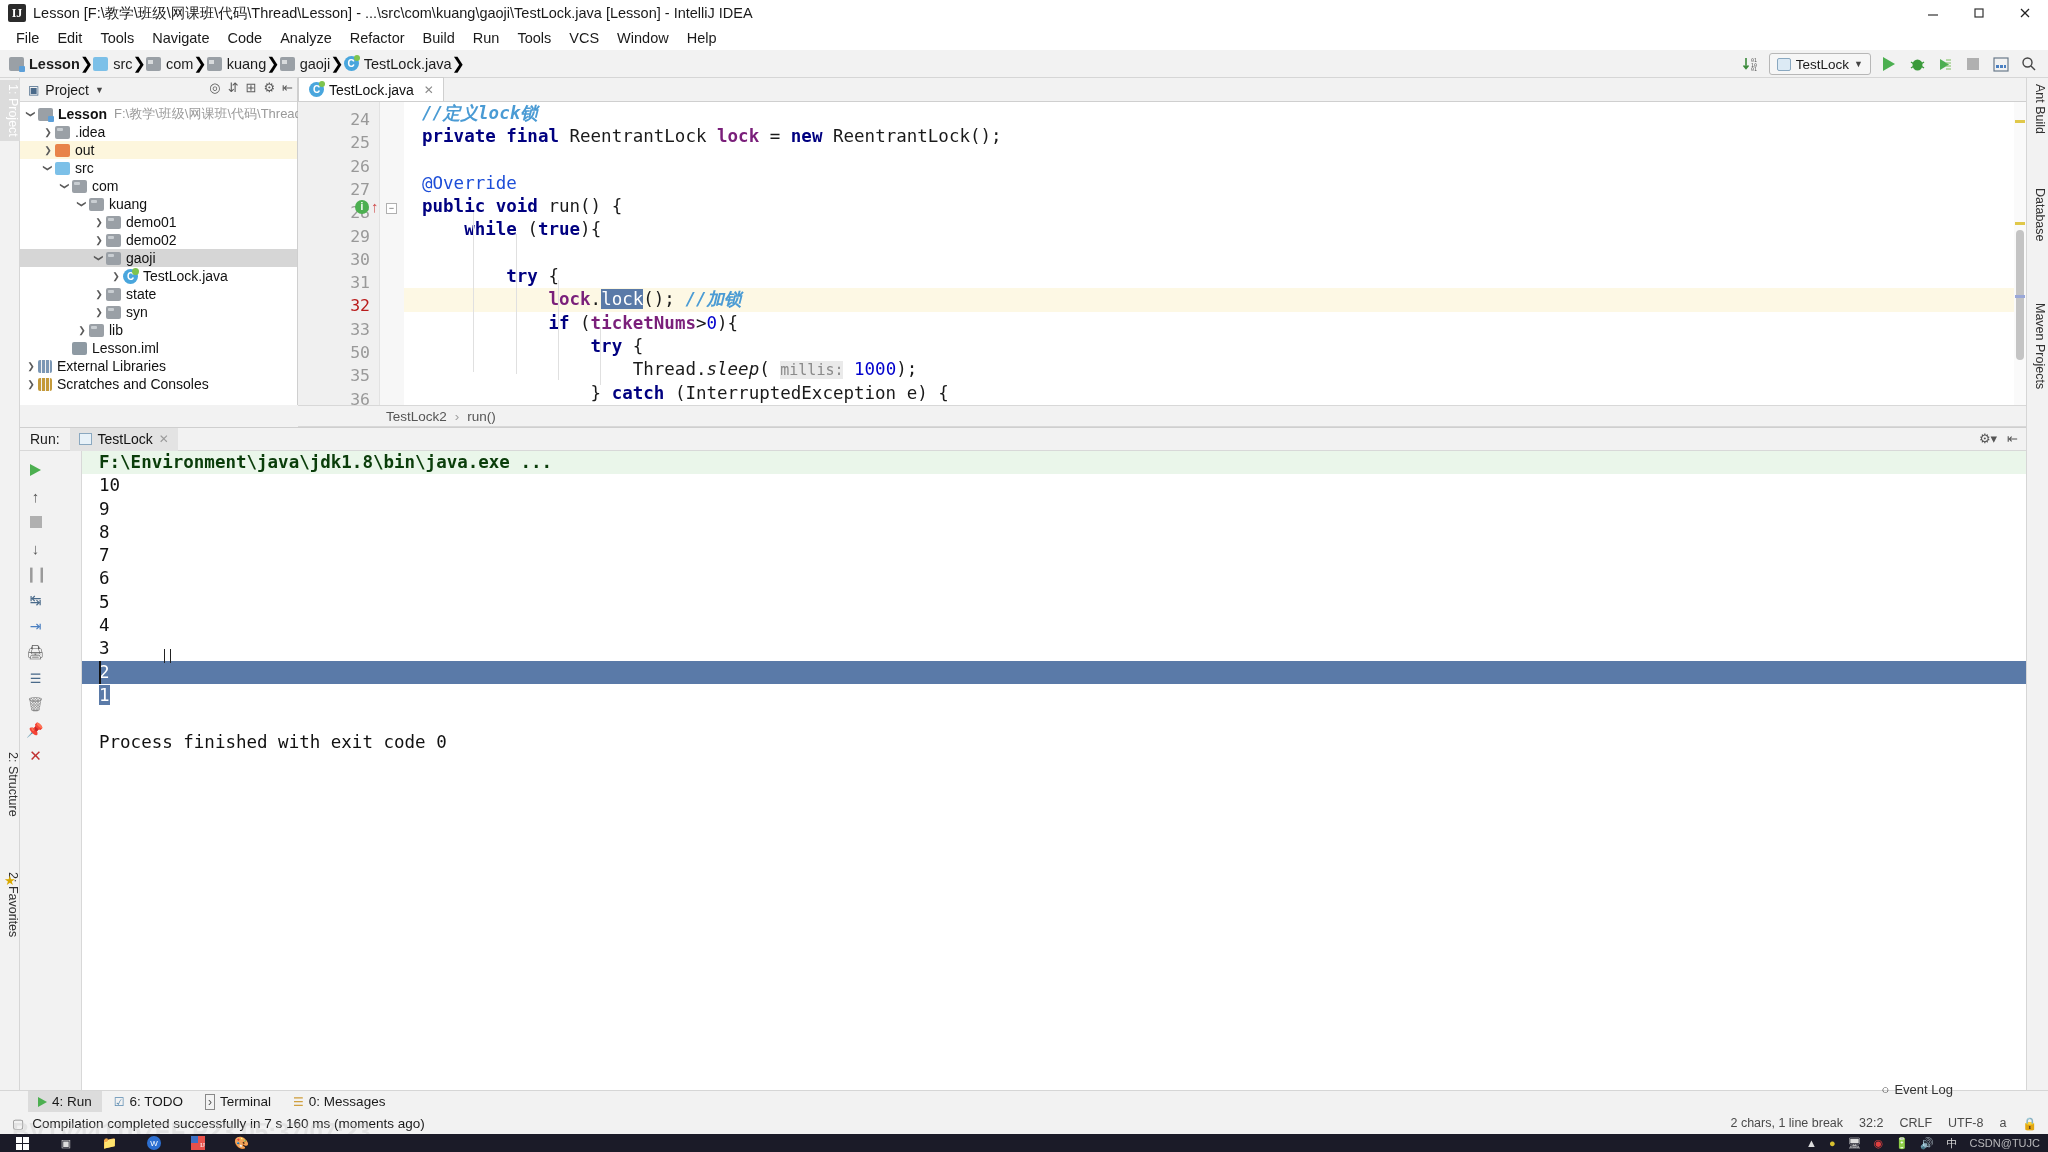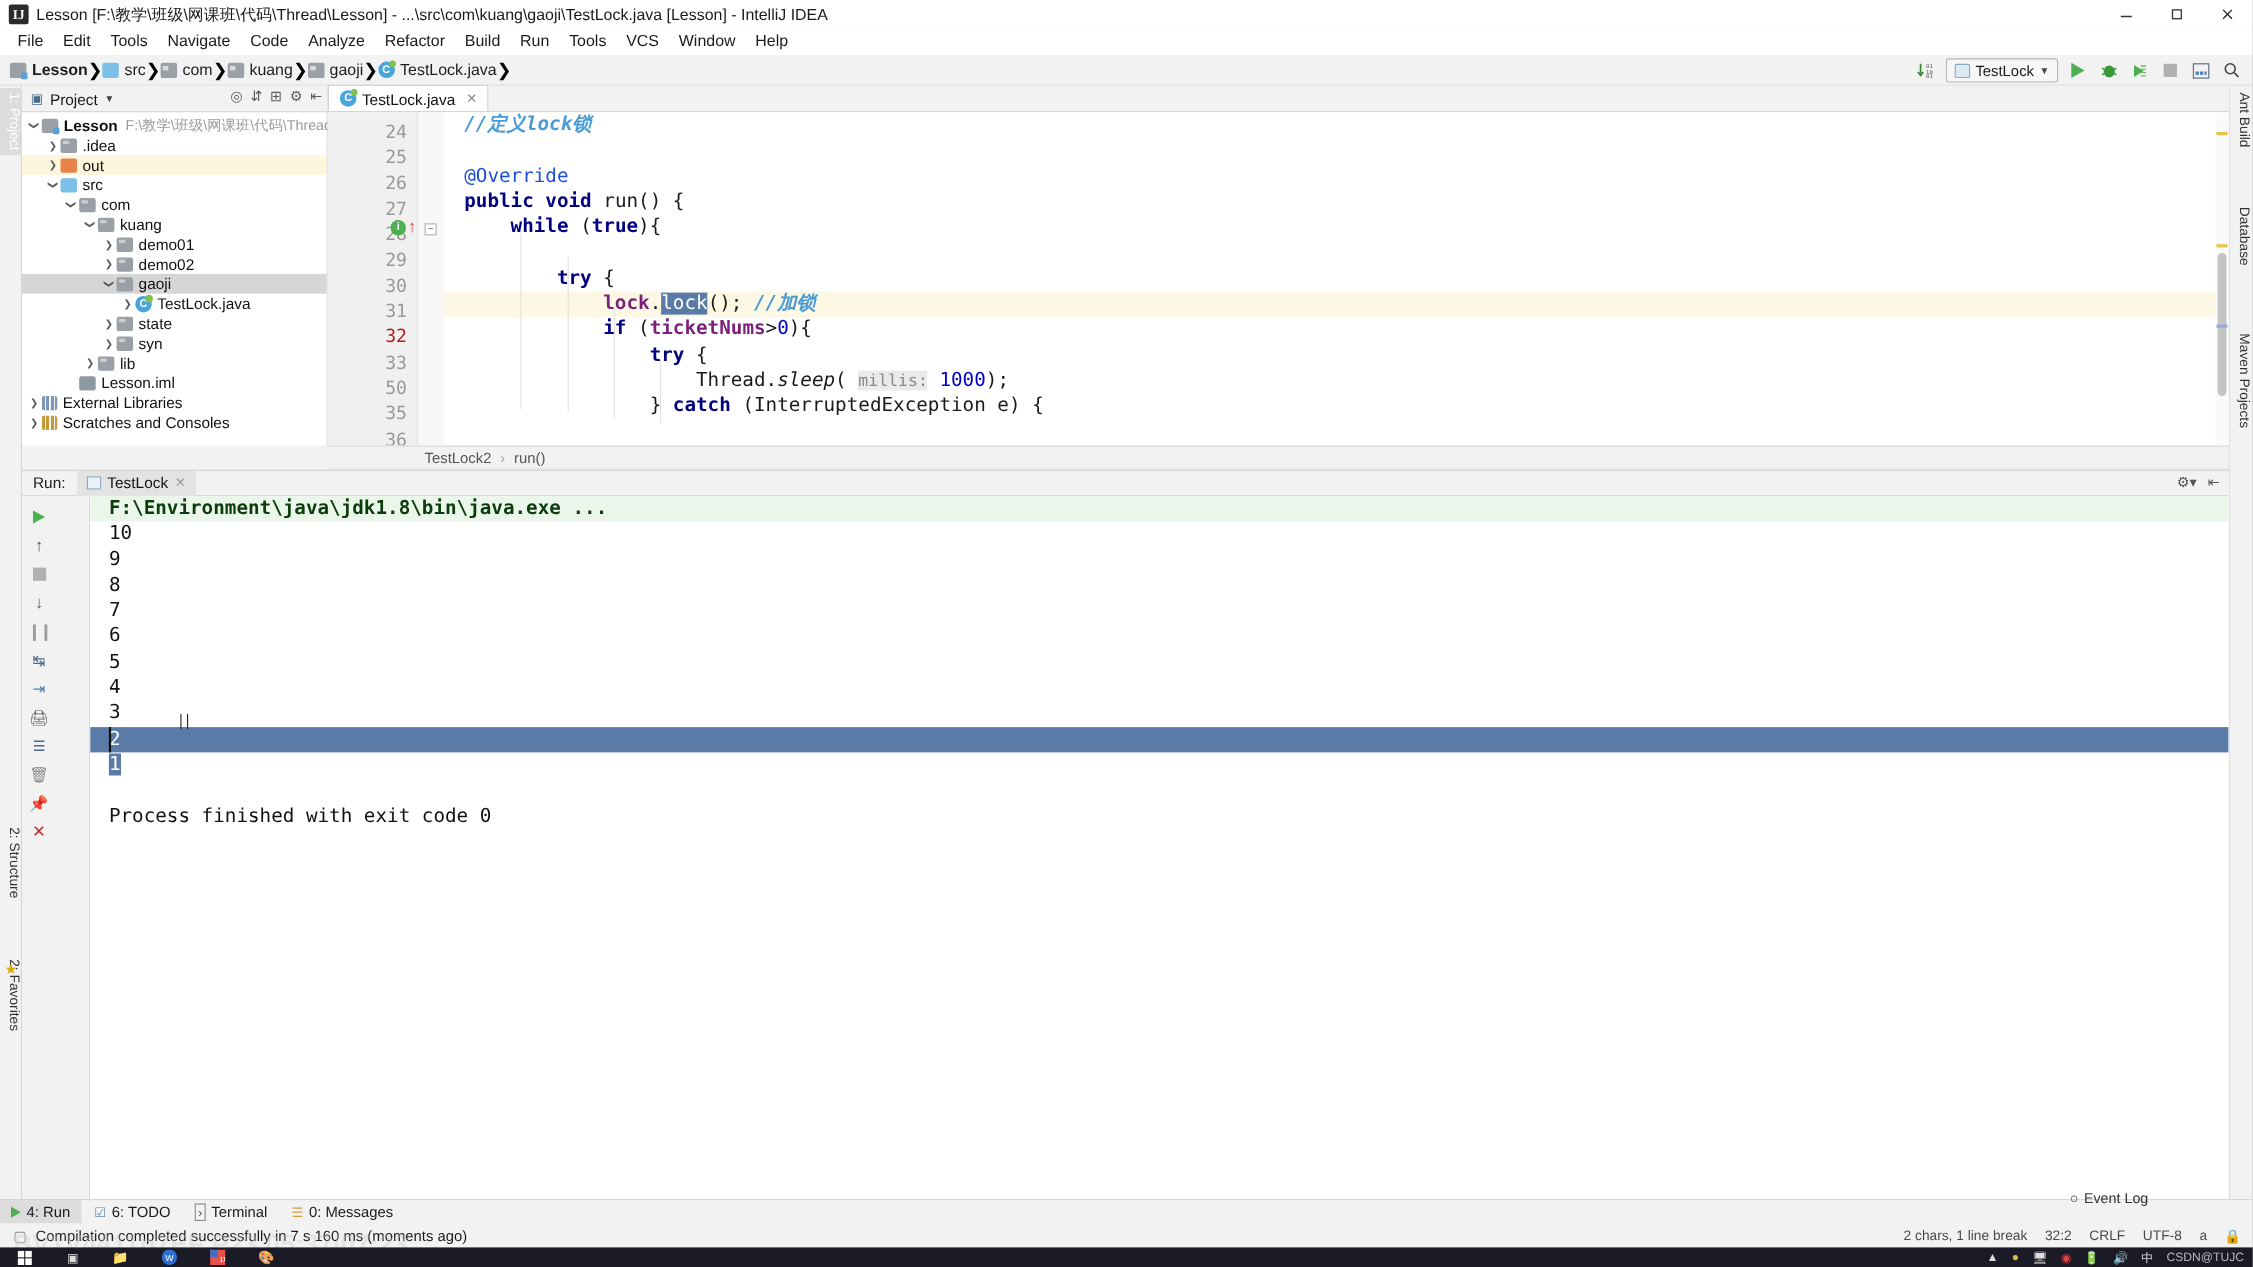--- a/index.html
+++ b/index.html
@@ -223,21 +223,21 @@
   .cl { height: 23.3px; line-height: 23.3px; padding-left: 17px; white-space: pre; position: relative; }
   .cl.cmdline { background: #eaf6ea; color: #0a3d0a; font-weight: bold; }
   .cl.selrow { background: #5a7aa8; color: #ffffff; }
   .cl .selspan { background: #5a7aa8; color: #ffffff; }
   .caretmark { position: absolute; left: 17px; top: 0; width: 2px; height: 23.3px; background: #111; }
 
   
   .bottomtabs {
     position: absolute; left: 0; bottom: 40px; width: 2048px; height: 22px;
     background: #f2f2f2; border-top: 1px solid #d6d6d6;
-    display: flex; align-items: center; gap: 2px;
+    display: flex; align-items: center; padding-left: 28px; gap: 2px;
   }
   .btab { display: flex; align-items: center; gap: 5px; height: 22px; padding: 0 10px; font-size: 13.5px; color: #1a1a1a; }
   .btab.sel { background: #dcdcdc; }
 
   
   .statusbar {
     position: absolute; left: 0; bottom: 18px; width: 2048px; height: 22px;
     background: #f2f2f2; display: flex; align-items: center; padding-left: 12px; gap: 8px;
   }
   .status-text { font-size: 13.5px; color: #1a1a1a; }
@@ -502,20 +502,21 @@
         <span class="ico-java">C</span>
         <span>TestLock.java</span>
         <span class="x">✕</span>
       </div>
     </div>
     <div class="codearea">
       <div class="gutter"></div>
       <div class="foldcol"></div>
       <div class="codelines" id="code-root">
           <div class="cline"><span class="cmt">//定义lock锁</span></div>
+          <div class="cline"><span class="k">private final</span> <span class="txt">ReentrantLock</span> <span class="fld">lock</span> <span class="txt">=</span> <span class="k">new</span> <span class="txt">ReentrantLock();</span></div>
           <div class="cline"></div>
           <div class="cline"><span class="ann">@Override</span></div>
           <div class="cline"><span class="k">public void</span> <span class="txt">run() {</span></div>
           <div class="cline">    <span class="k">while</span> <span class="txt">(</span><span class="k">true</span><span class="txt">){</span></div>
           <div class="cline"></div>
           <div class="cline">        <span class="k">try</span> <span class="txt">{</span></div>
           <div class="cline hl">            <span class="fld">lock</span><span class="txt">.</span><span class="sel">lock</span><span class="txt">();</span> <span class="cmt">//加锁</span></div>
           <div class="cline">            <span class="k">if</span> <span class="txt">(</span><span class="fld">ticketNums</span><span class="txt">&gt;</span><span class="num">0</span><span class="txt">){</span></div>
           <div class="cline">                <span class="k">try</span> <span class="txt">{</span></div>
           <div class="cline">                    <span class="txt">Thread.</span><span class="ital">sleep</span><span class="txt">(</span> <span class="hint">millis:</span> <span class="num">1000</span><span class="txt">);</span></div>

